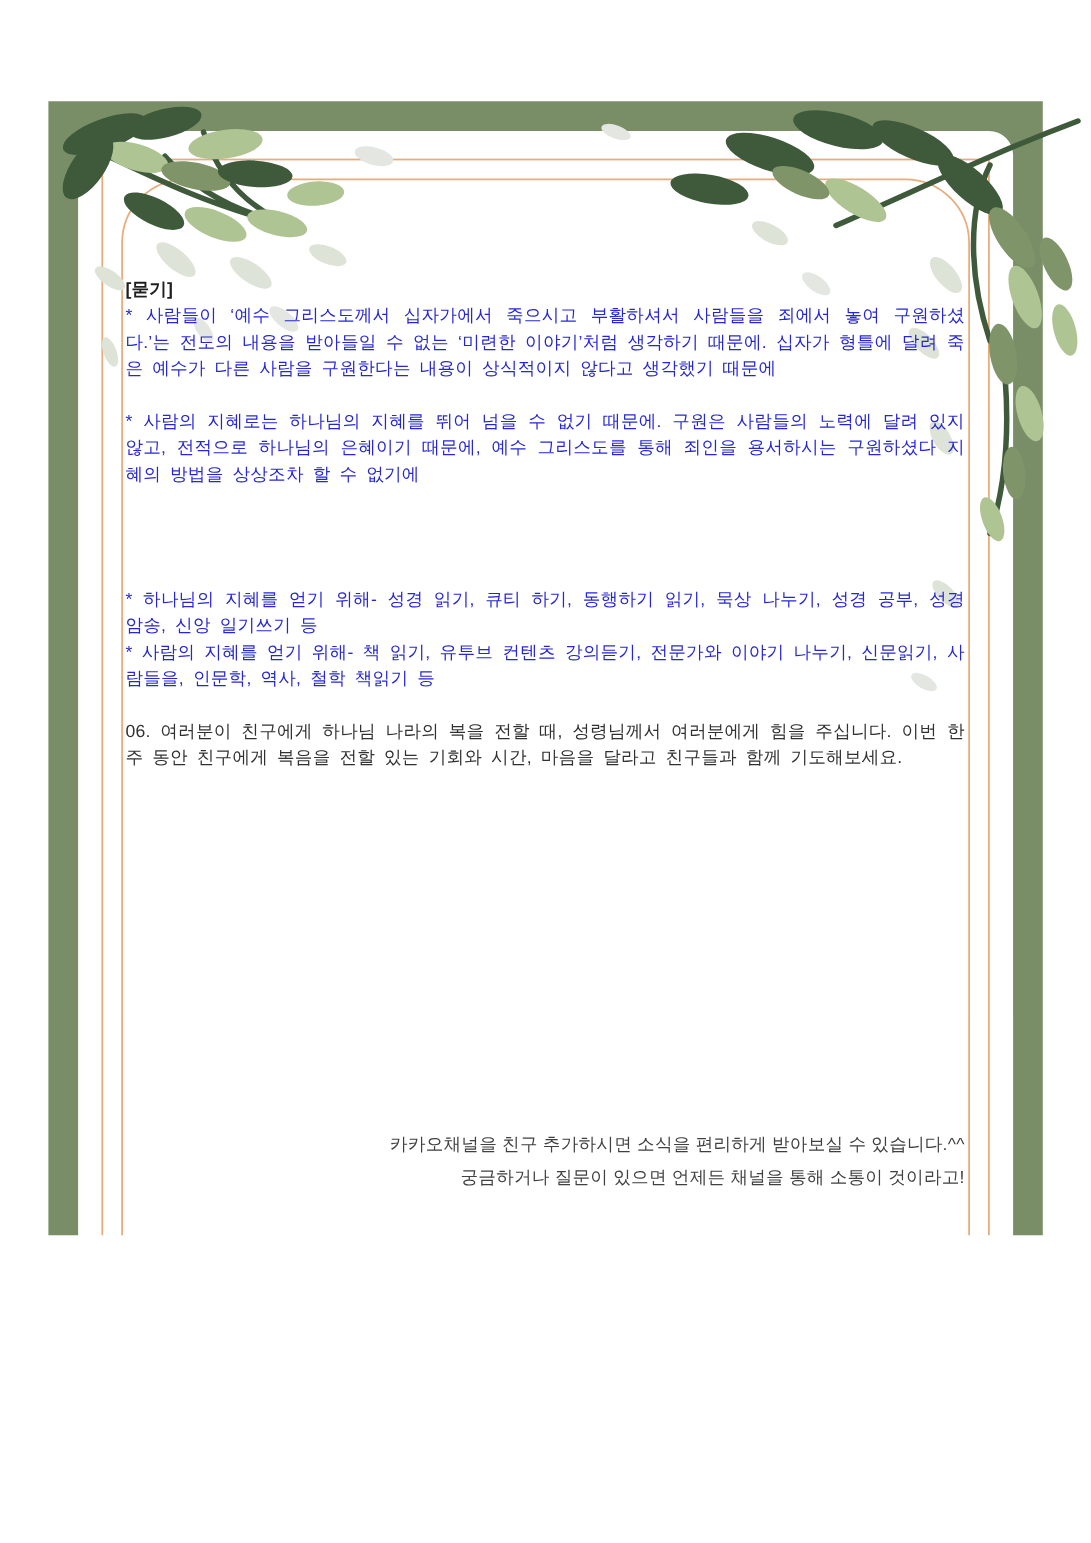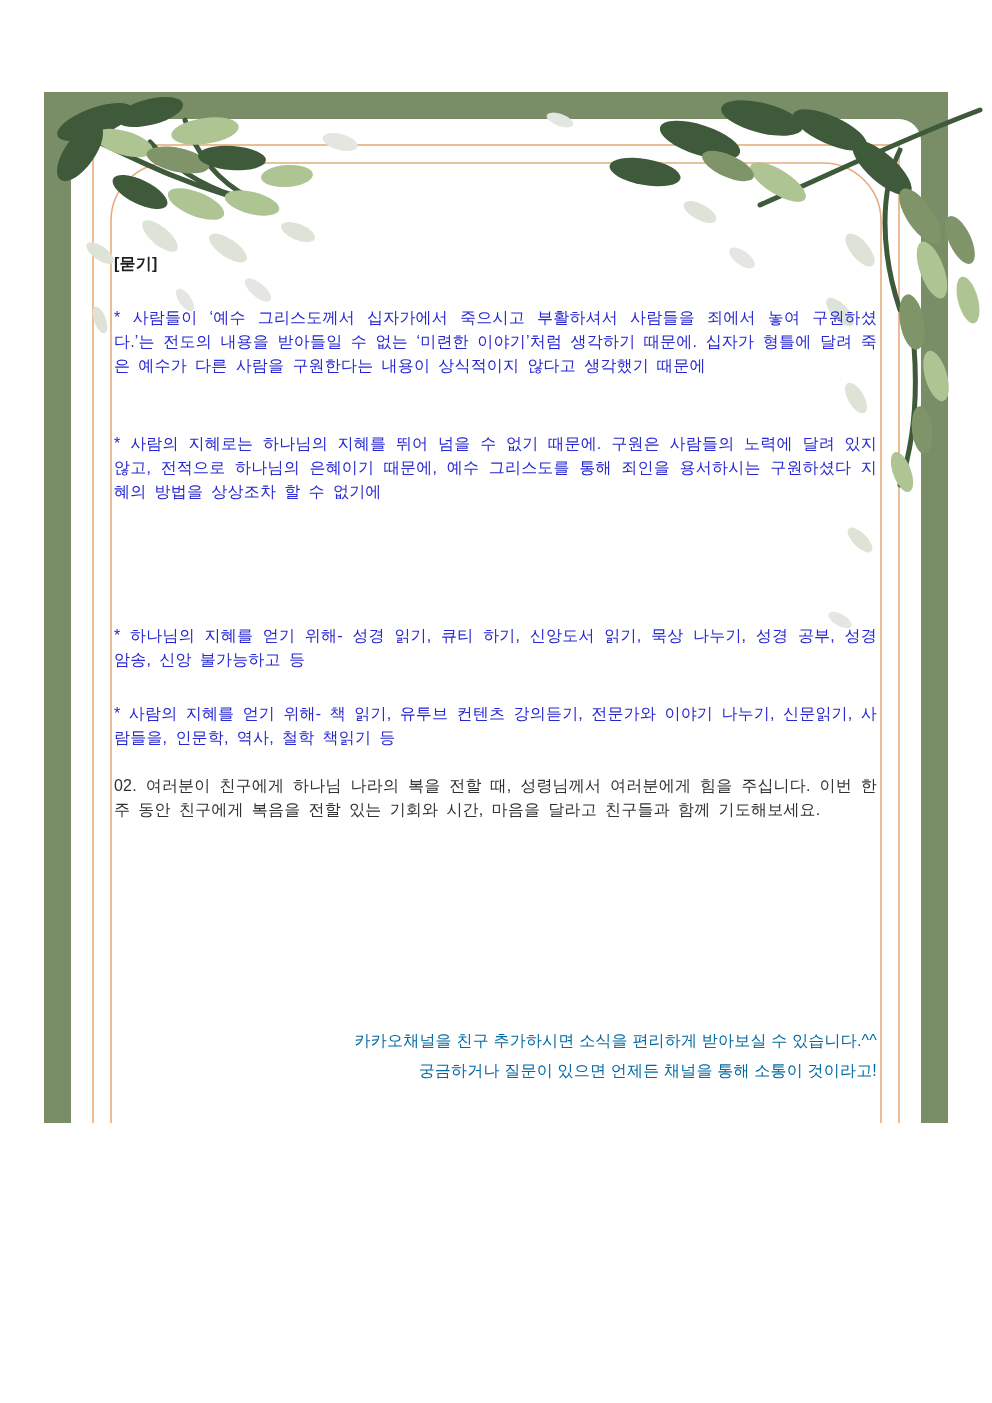--- a/index.html
+++ b/index.html
@@ -9,26 +9,26 @@
   }
   .page{position:absolute;inset:0;width:992px;height:1123px;overflow:hidden;}
   svg.deco{position:absolute;left:0;top:0;width:992px;height:1403px;display:block;pointer-events:none;}
   .content{
     position:absolute;left:114px;top:252px;width:763px;
     font-size:16px;line-height:24px;color:#303030;
     text-align:justify;word-spacing:3.5px;letter-spacing:0.2px;
   }
   .content p{margin:0;}
   p.heading{font-weight:bold;color:#1e1e1e;}
-  p.a{color:#2626d2;margin-top:30px;}
+  p.a{color:#2626d2;}
   .sp1{height:24px;}
   .sp4{height:90px;}
   .kakao{
     position:absolute;left:114px;top:1026px;width:763px;
-    font-size:16px;line-height:30px;color:#0369a1;text-align:right;
+    font-size:16px;line-height:30px;color:#404040;text-align:right;
     letter-spacing:0.2px;
   }
   .kakao p{margin:0;}
   .pagenum{
     position:absolute;left:0;top:1368px;width:992px;text-align:center;
     font-size:16px;color:#3a3a3a;letter-spacing:4px;
   }
 </style>
 </head>
 <body>
@@ -167,24 +167,24 @@
         </g>
       </g>
   </svg>
 
   <div class="content">
     <p class="heading">[묻기]</p>
     <p class="a">* 사람들이 ‘예수 그리스도께서 십자가에서 죽으시고 부활하셔서 사람들을 죄에서 놓여 구원하셨다.’는 전도의 내용을 받아들일 수 없는 ‘미련한 이야기’처럼 생각하기 때문에. 십자가 형틀에 달려 죽은 예수가 다른 사람을 구원한다는 내용이 상식적이지 않다고 생각했기 때문에</p>
     <div class="sp1"></div>
     <p class="a">* 사람의 지혜로는 하나님의 지혜를 뛰어 넘을 수 없기 때문에. 구원은 사람들의 노력에 달려 있지 않고, 전적으로 하나님의 은혜이기 때문에, 예수 그리스도를 통해 죄인을 용서하시는 구원하셨다 지혜의 방법을 상상조차 할 수 없기에</p>
     <div class="sp4"></div>
-    <p class="a">* 하나님의 지혜를 얻기 위해- 성경 읽기, 큐티 하기, 신앙도서 읽기, 묵상 나누기, 성경 공부, 성경 암송, 신앙 불가능하고  등</p>
+    <p class="a">* 하나님의 지혜를 얻기 위해- 성경 읽기, 큐티 하기, 동행하기 읽기, 묵상 나누기, 성경 공부, 성경 암송, 신앙 일기쓰기  등</p>
     <p class="a">* 사람의 지혜를 얻기 위해- 책 읽기, 유투브 컨텐츠 강의듣기, 전문가와 이야기 나누기, 신문읽기, 사람들을, 인문학, 역사, 철학 책읽기 등</p>
     <div class="sp1"></div>
-    <p class="q">02. 여러분이 친구에게 하나님 나라의 복을 전할 때, 성령님께서 여러분에게 힘을 주십니다. 이번 한 주 동안 친구에게 복음을 전할 있는 기회와 시간, 마음을 달라고 친구들과 함께 기도해보세요.</p>
+    <p class="q">06. 여러분이 친구에게 하나님 나라의 복을 전할 때, 성령님께서 여러분에게 힘을 주십니다. 이번 한 주 동안 친구에게 복음을 전할 있는 기회와 시간, 마음을 달라고 친구들과 함께 기도해보세요.</p>
   </div>
 
   <div class="kakao">
     <p>카카오채널을 친구 추가하시면 소식을 편리하게 받아보실 수 있습니다.^^</p>
     <p>궁금하거나 질문이 있으면 언제든 채널을 통해 소통이 것이라고!</p>
   </div>
 
   <div class="pagenum">- 2 -</div>
 </div>
 

